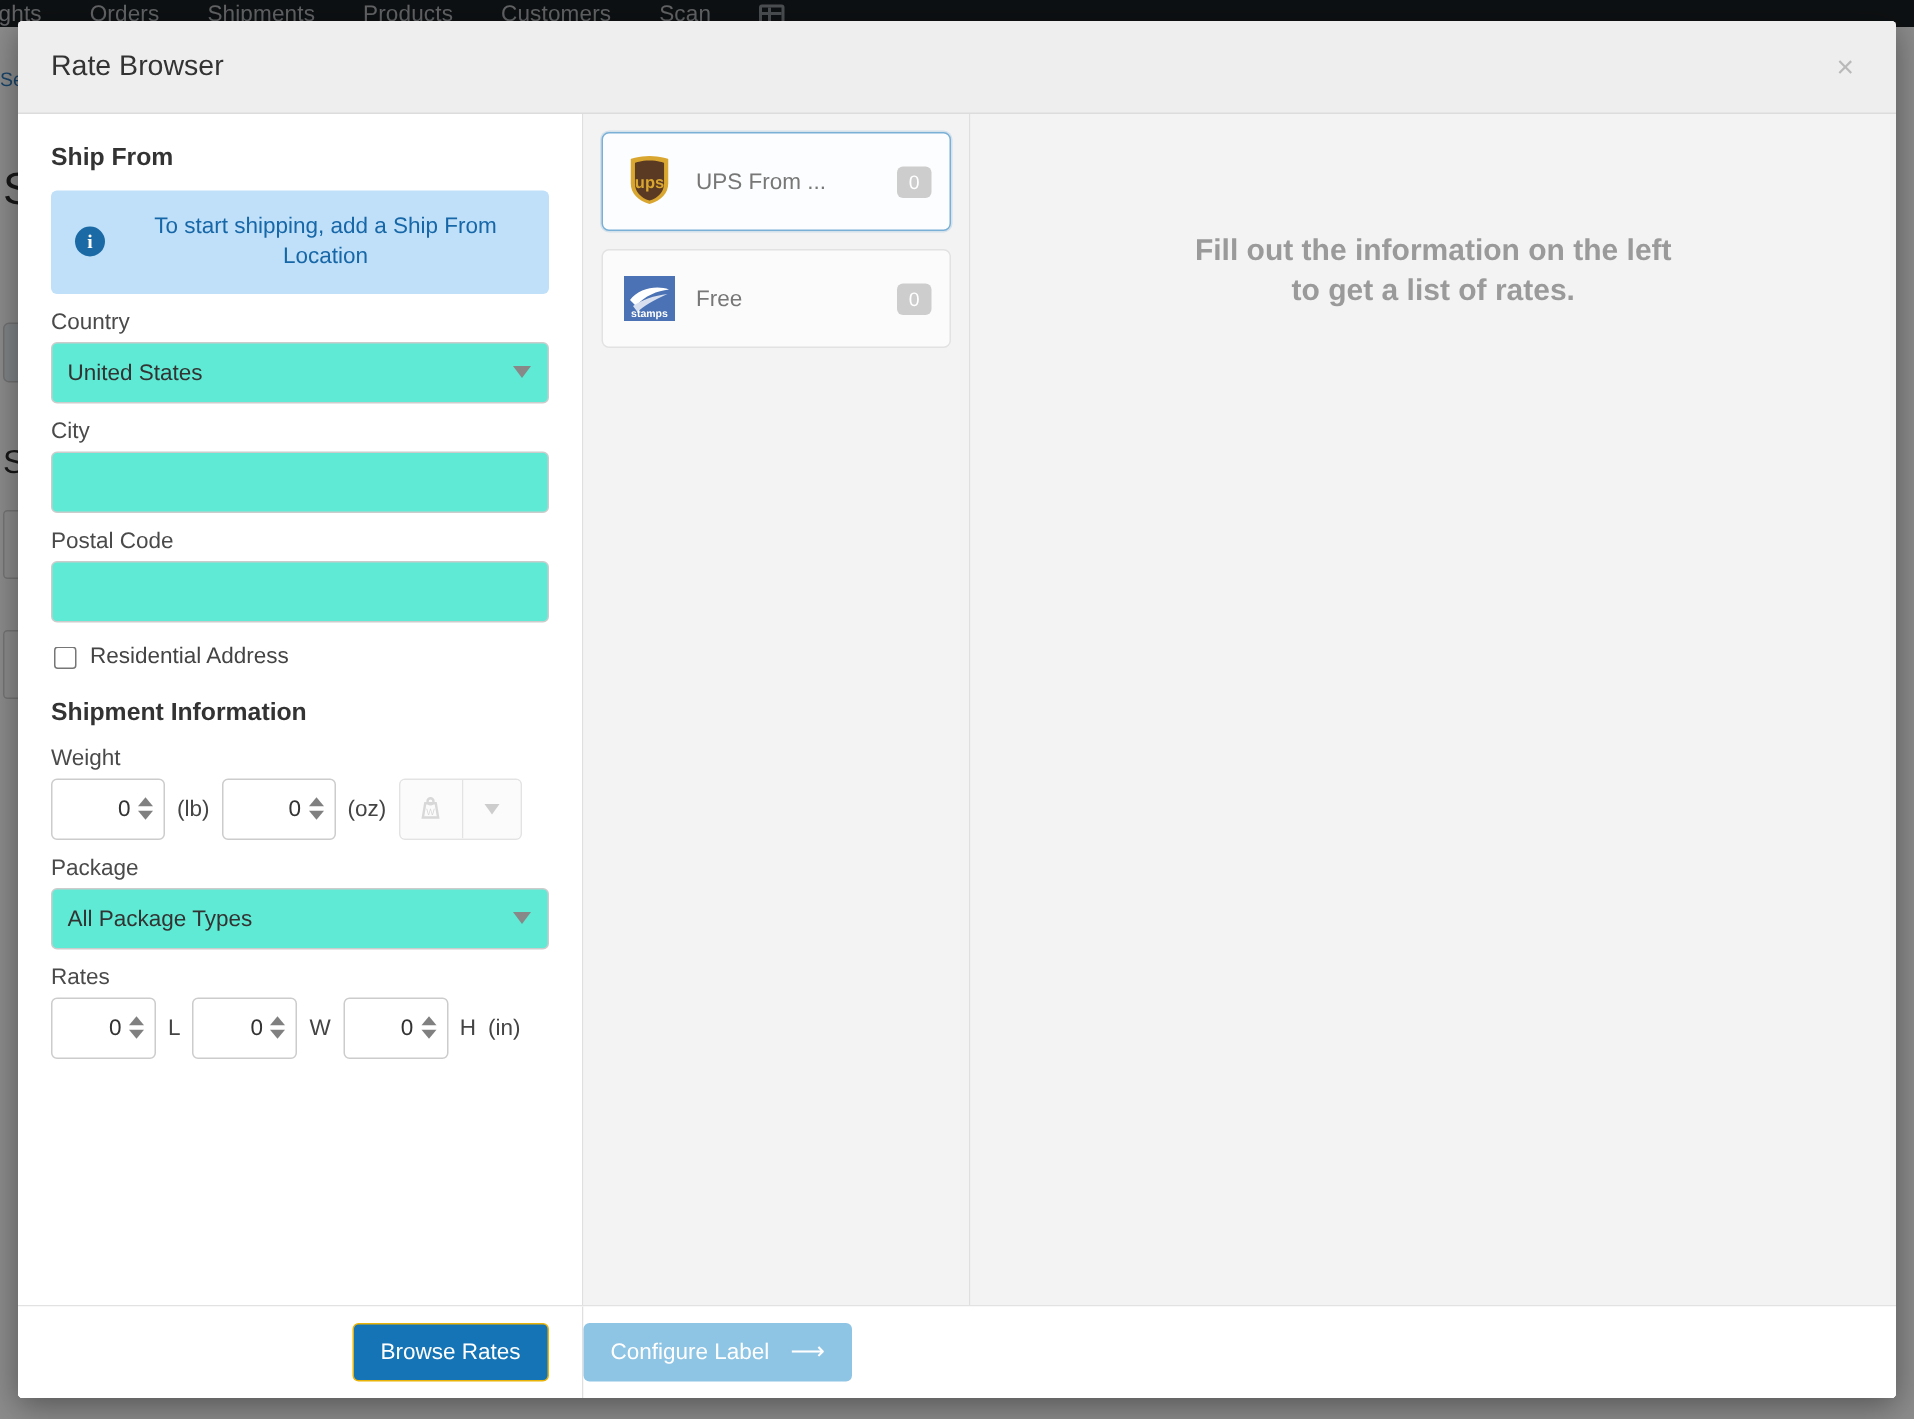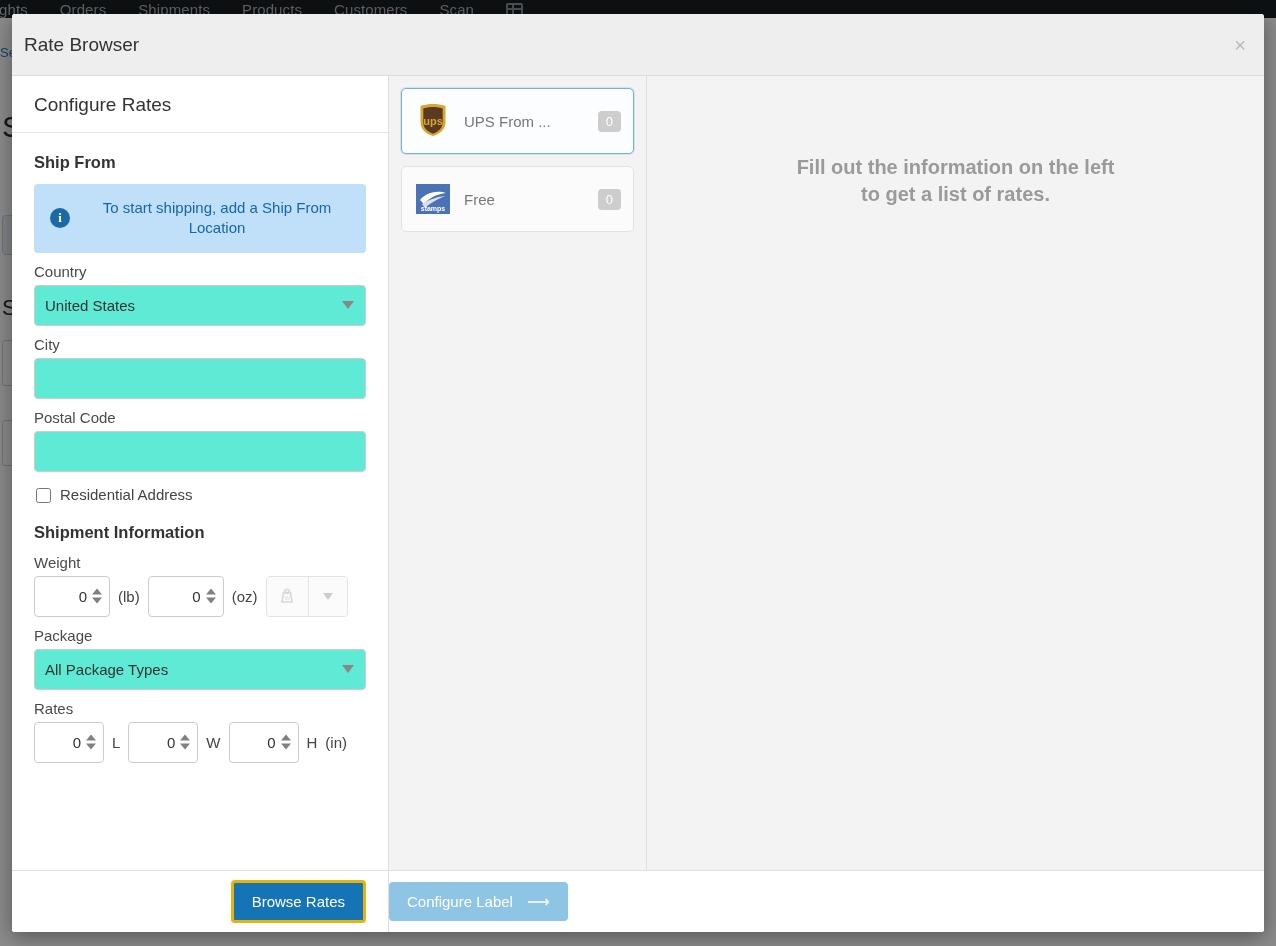--- a/index.html
+++ b/index.html
@@ -87,21 +87,21 @@
     border-radius: 3px;
     box-shadow: 0 5px 22px rgba(0,0,0,.4);
     display: flex; flex-direction: column;
     overflow: hidden;
   }
   .modal-header {
     height: 62px; flex: 0 0 62px;
     background: #eeeeee;
     border-bottom: 1px solid #dcdcdc;
     display: flex; align-items: center;
-    padding: 0 12px;
+    padding: 0 22px;
   }
   .modal-title {
     font-size: 19px; color: #333333; font-weight: 400;
     flex: 1;
   }
   .modal-close {
     font-size: 20px; color: #b9b9b9; cursor: pointer;
     line-height: 1; padding: 4px 6px; background: none; border: none;
     font-family: "Liberation Sans", sans-serif;
   }
@@ -306,21 +306,21 @@
     background: #ffffff;
   }
   .footer-right {
     flex: 1; height: 100%;
     display: flex; align-items: center; justify-content: flex-start;
     padding-right: 22px;
     background: #ffffff;
   }
   .btn-primary {
     background: #1574b5; color: #ffffff;
-    border: 3px solid #eab308; border-radius: 4px;
+    border: 1px solid #eab308; border-radius: 4px;
     font-size: 15px; padding: 10px 18px; cursor: pointer;
     font-family: "Liberation Sans", sans-serif;
   }
   .btn-disabled {
     background: #8ec4e4; color: #ffffff;
     border: none; border-radius: 4px;
     font-size: 15px; padding: 11px 18px;
     display: flex; align-items: center; gap: 14px;
     cursor: default;
     font-family: "Liberation Sans", sans-serif;
@@ -353,21 +353,20 @@
 <div id="rate-browser-modal">
 
   <div class="modal-header">
     <div class="modal-title">Rate Browser</div>
     <button class="modal-close">×</button>
   </div>
 
   <div class="modal-body">
 
     <div class="left-panel">
-      <div class="left-panel-title">Configure Rates</div>
 
       <div class="left-scroll">
 
         <div class="section-title">Ship From</div>
 
         <div class="alert-info">
           <span class="info-icon">i</span>
           <span class="alert-text">To start shipping, add a Ship From Location</span>
         </div>
 

